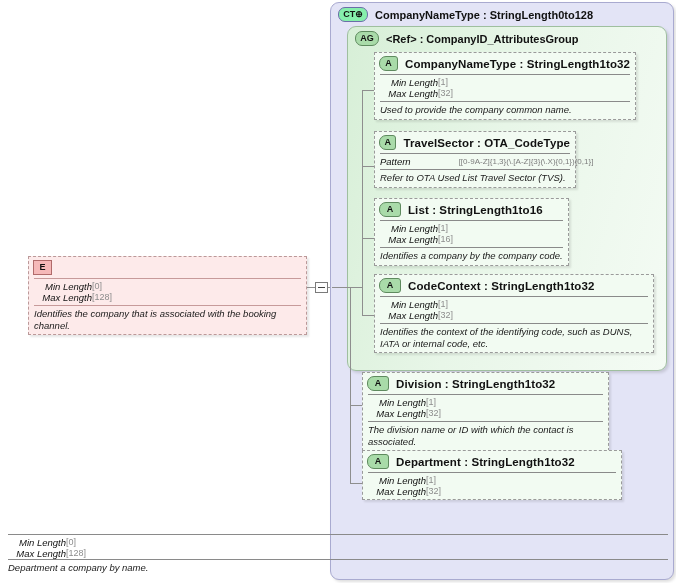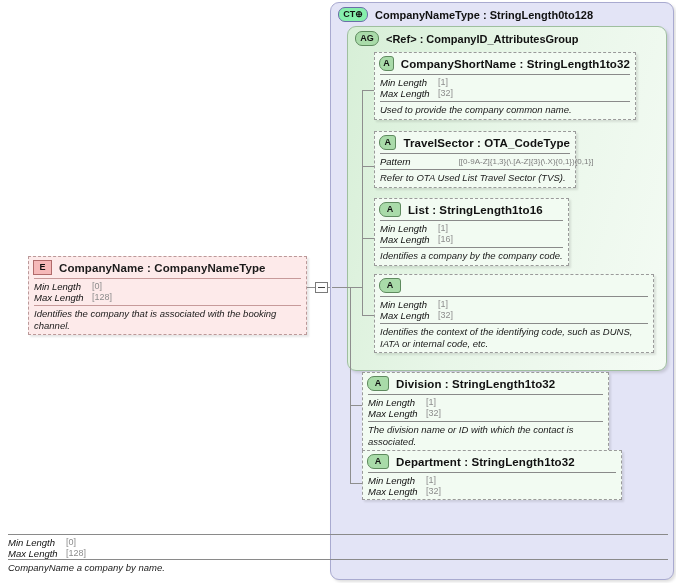--- a/index.html
+++ b/index.html
@@ -46,20 +46,21 @@
     margin: 0 5px;
     padding: 2px 0 2px 0;
   }
   .facetrow {
     display: flex;
     font-size: 9.5px;
     font-style: italic;
     color: #111;
     line-height: 11px;
     white-space: nowrap;
+    text-align: right;
   }
   .facetrow .fname { width: 58px; font-weight: normal; }
   .facetrow .fval  { color: #8c8c8c; font-style: normal; font-size: 9px; }
   .facetrow .fval.wide { color: #7d7d7d; padding-left: 48px; }
   .node .doc {
     border-top: 1px solid #8a8a8a;
     margin: 0 5px;
     padding: 2px 0 3px 0;
     font-size: 9.5px;
     font-style: italic;
@@ -169,21 +170,20 @@
 </head>
 <body>
 
 <div class="canvas">
 
   <div class="card" style="left:2px; top:268px;margin-left:28px;">0..[1]</div>
 
   <div class="node elem" style="left:28px; top:256px; width:279px;">
     <div class="hdr">
       <span class="badge e">E</span>
-      <span class="title">CompanyName : CompanyNameType</span>
     </div>
     <div class="facets">
       <div class="facetrow">
         <span class="fname">Min Length</span>
         <span class="fval">[0]</span>
       </div>
       <div class="facetrow">
         <span class="fname">Max Length</span>
         <span class="fval">[128]</span>
       </div>
@@ -211,21 +211,21 @@
 
   <div class="ln v" style="left:362px; top:90px; height:225px;"></div>
   <div class="ln h" style="left:362px; top:90px;  width:12px;"></div>
   <div class="ln h" style="left:362px; top:166px; width:12px;"></div>
   <div class="ln h" style="left:362px; top:238px; width:12px;"></div>
   <div class="ln h" style="left:362px; top:315px; width:12px;"></div>
 
   <div class="node attr" style="left:374px; top:52px; width:262px;">
     <div class="hdr">
       <span class="badge a">A</span>
-      <span class="title">CompanyShortName : StringLength1to32</span>
+      <span class="title">CompanyNameType : StringLength1to32</span>
     </div>
     <div class="facets">
       <div class="facetrow">
         <span class="fname">Min Length</span>
         <span class="fval">[1]</span>
       </div>
       <div class="facetrow">
         <span class="fname">Max Length</span>
         <span class="fval">[32]</span>
       </div>
@@ -261,20 +261,21 @@
         <span class="fname">Max Length</span>
         <span class="fval">[16]</span>
       </div>
     </div>
     <div class="doc">Identifies a company by the company code.</div>
   </div>
 
   <div class="node attr" style="left:374px; top:274px; width:280px;">
     <div class="hdr">
       <span class="badge a">A</span>
+      <span class="title">CodeContext : StringLength1to32</span>
     </div>
     <div class="facets">
       <div class="facetrow">
         <span class="fname">Min Length</span>
         <span class="fval">[1]</span>
       </div>
       <div class="facetrow">
         <span class="fname">Max Length</span>
         <span class="fval">[32]</span>
       </div>
@@ -327,16 +328,16 @@
     <div class="facets">
       <div class="facetrow">
         <span class="fname">Min Length</span>
         <span class="fval">[0]</span>
       </div>
       <div class="facetrow">
         <span class="fname">Max Length</span>
         <span class="fval">[128]</span>
       </div>
     </div>
-    <div class="doc">CompanyName a company by name.</div>
+    <div class="doc">Department a company by name.</div>
   </div>
 
 </div>
 
 </body></html>

